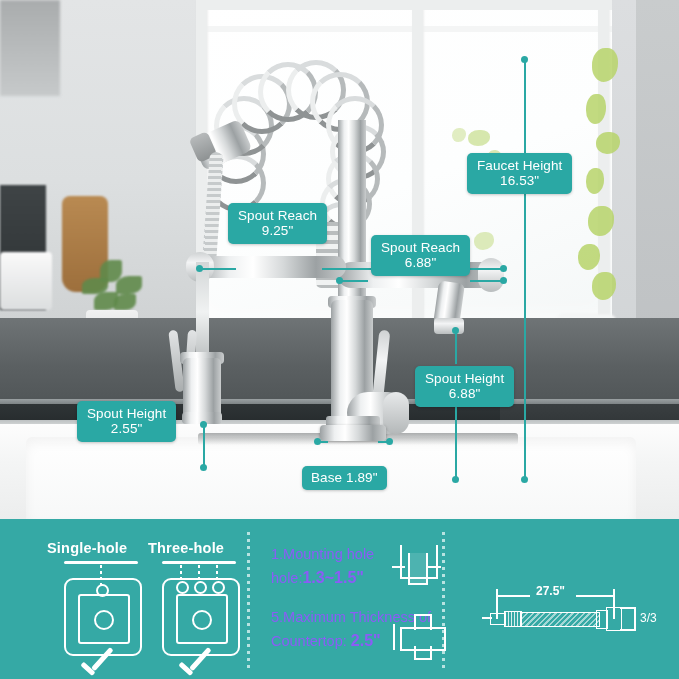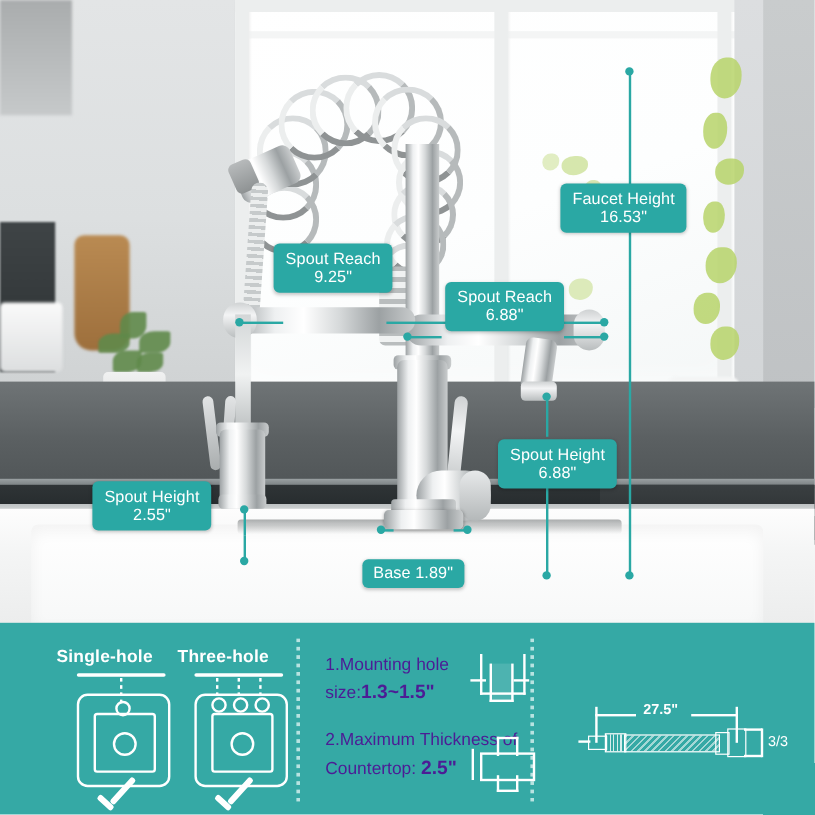--- a/index.html
+++ b/index.html
@@ -149,21 +149,21 @@
   .hole{position:absolute;width:9px;height:9px;border:2px solid #fff;border-radius:50%;}
   .dash-v{position:absolute;width:2px;
      background-image:linear-gradient(#fff 55%,rgba(0,0,0,0) 0);background-size:2px 6px;}
 
   .check{position:absolute;width:38px;height:22px;}
   .check::before{content:"";position:absolute;left:0;top:6px;width:16px;height:5px;
      background:#fff;border-radius:2px;transform:rotate(42deg);transform-origin:left center;}
   .check::after{content:"";position:absolute;left:11px;top:12px;width:28px;height:5px;
      background:#fff;border-radius:2px;transform:rotate(-48deg);transform-origin:left center;}
 
-  .spec-line{position:absolute;color:#4c1d95;font-size:14.5px;white-space:nowrap;}
+  .spec-line{position:absolute;color:#8b5cf6;font-size:14.5px;white-space:nowrap;}
   .spec-line b{font-weight:bold;font-size:16px;}
 
   .hose-dim{position:absolute;color:#fff;font-size:12px;}
   .wline{position:absolute;background:#fff;}
 </style>
 </head>
 <body>
 
 <div id="page">
 
@@ -344,31 +344,31 @@
     <div class="basin"></div>
     <div class="drain"></div>
   </div>
   <div class="hole" style="left:176px;top:581px;"></div>
   <div class="hole" style="left:194px;top:581px;"></div>
   <div class="hole" style="left:212px;top:581px;"></div>
   <div class="check" style="left:180px;top:655px;"></div>
 
   <div class="spec-line" style="left:271px;top:546px;">1.Mounting hole</div>
   <div class="spec-line" style="left:271px;top:569px;">
-    <span>size:</span><b>1.3~1.5"</b>
+    <span>hole:</span><b>1.3~1.5"</b>
   </div>
 
   <div style="position:absolute;left:400px;top:545px;width:34px;height:32px;
               border:2px solid #fff;border-top:none;"></div>
   <div style="position:absolute;left:408px;top:553px;width:16px;height:30px;
               border:2px solid #fff;border-top:none;background:rgba(255,255,255,.12);"></div>
   <div class="wline" style="left:392px;top:566px;width:13px;height:2px;"></div>
   <div class="wline" style="left:428px;top:566px;width:13px;height:2px;"></div>
 
-  <div class="spec-line" style="left:271px;top:609px;">2.Maximum Thickness of</div>
+  <div class="spec-line" style="left:271px;top:609px;">5.Maximum Thickness of</div>
   <div class="spec-line" style="left:271px;top:632px;">
     <span>Countertop:</span> <b>2.5"</b>
   </div>
 
   <div style="position:absolute;left:400px;top:627px;width:42px;height:20px;border:2px solid #fff;"></div>
   <div style="position:absolute;left:414px;top:614px;width:14px;height:14px;border:2px solid #fff;border-bottom:none;"></div>
   <div style="position:absolute;left:414px;top:646px;width:14px;height:12px;border:2px solid #fff;border-top:none;"></div>
   <div class="wline" style="left:393px;top:624px;width:2px;height:26px;"></div>
 
 

